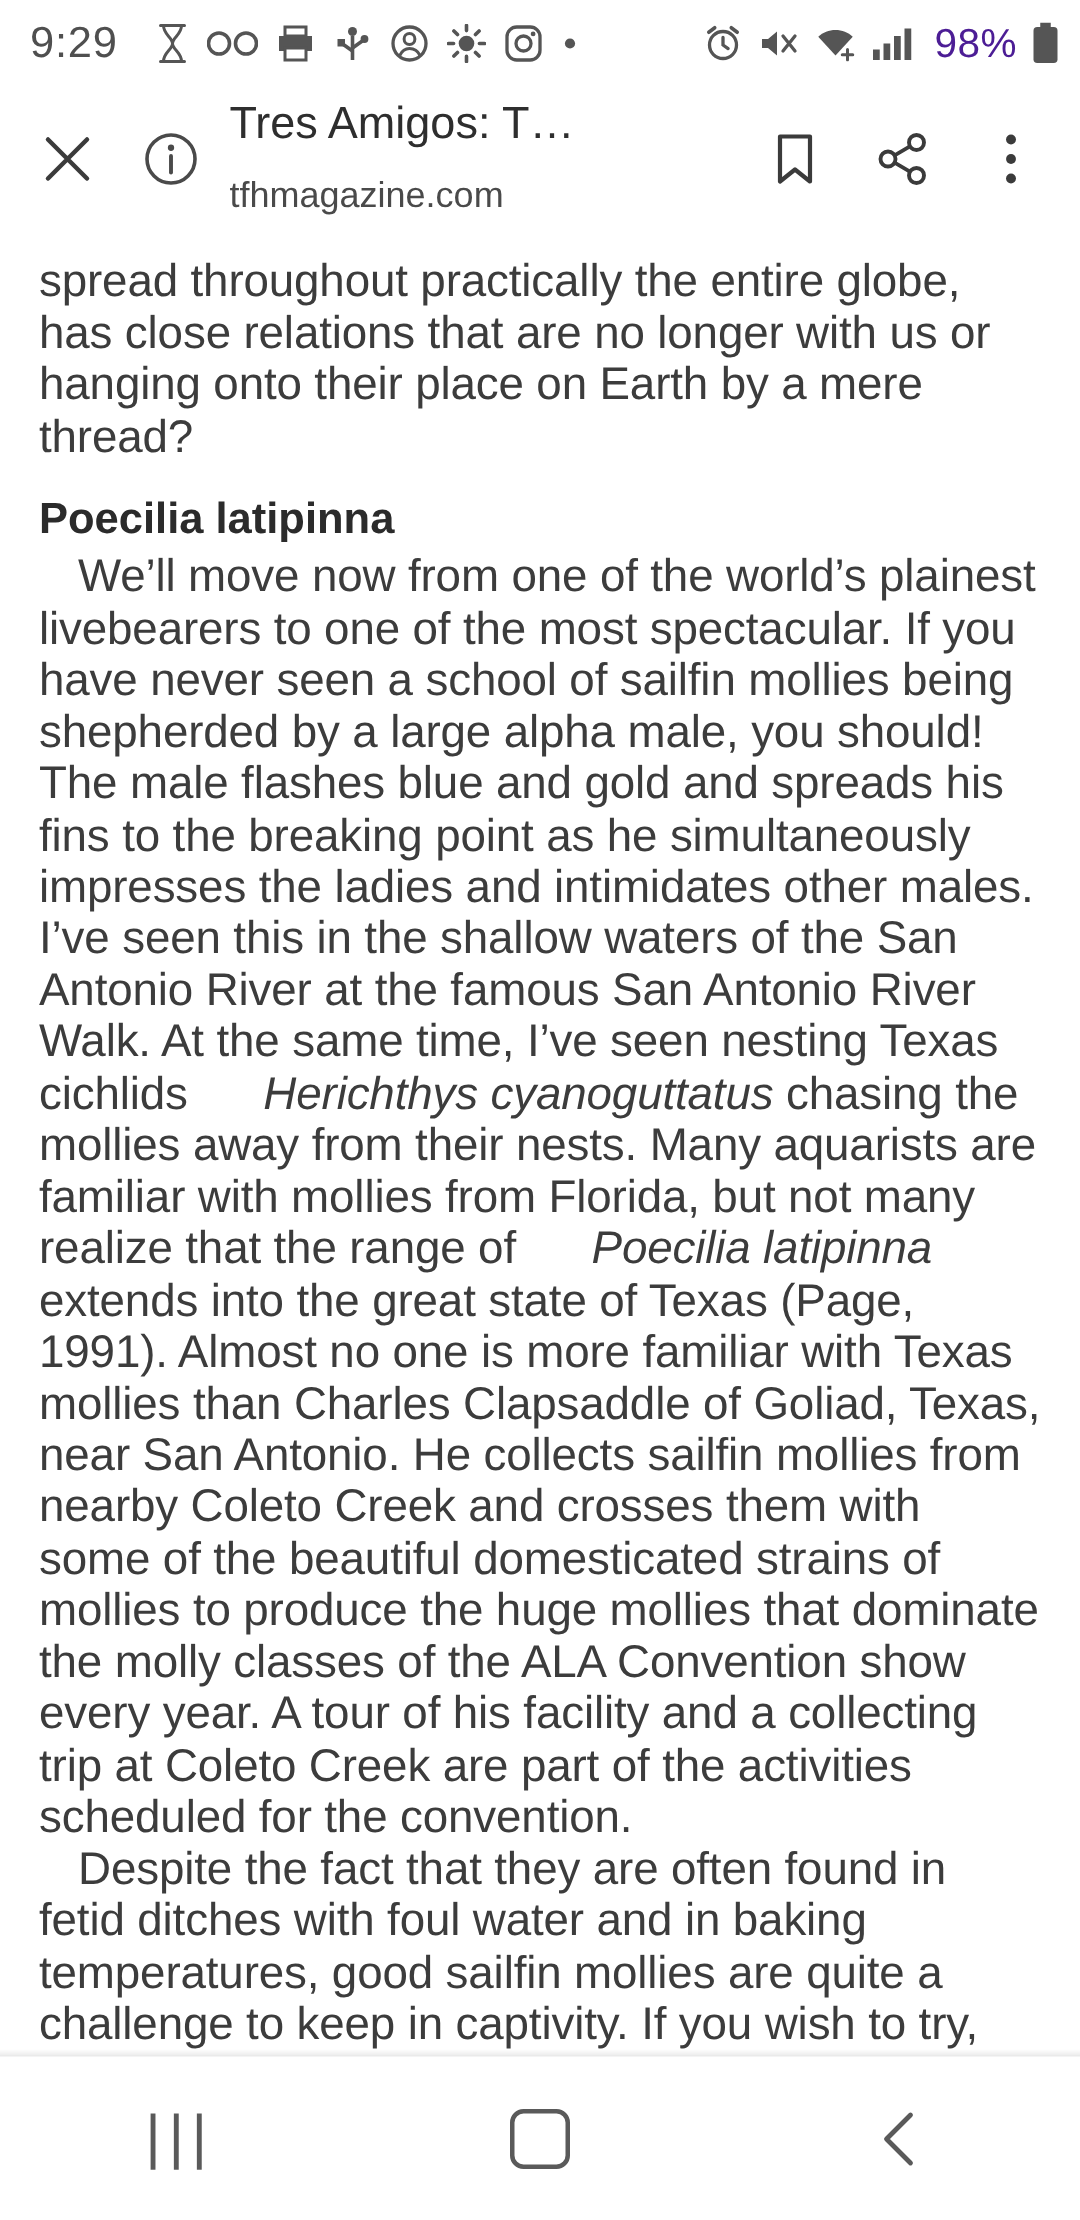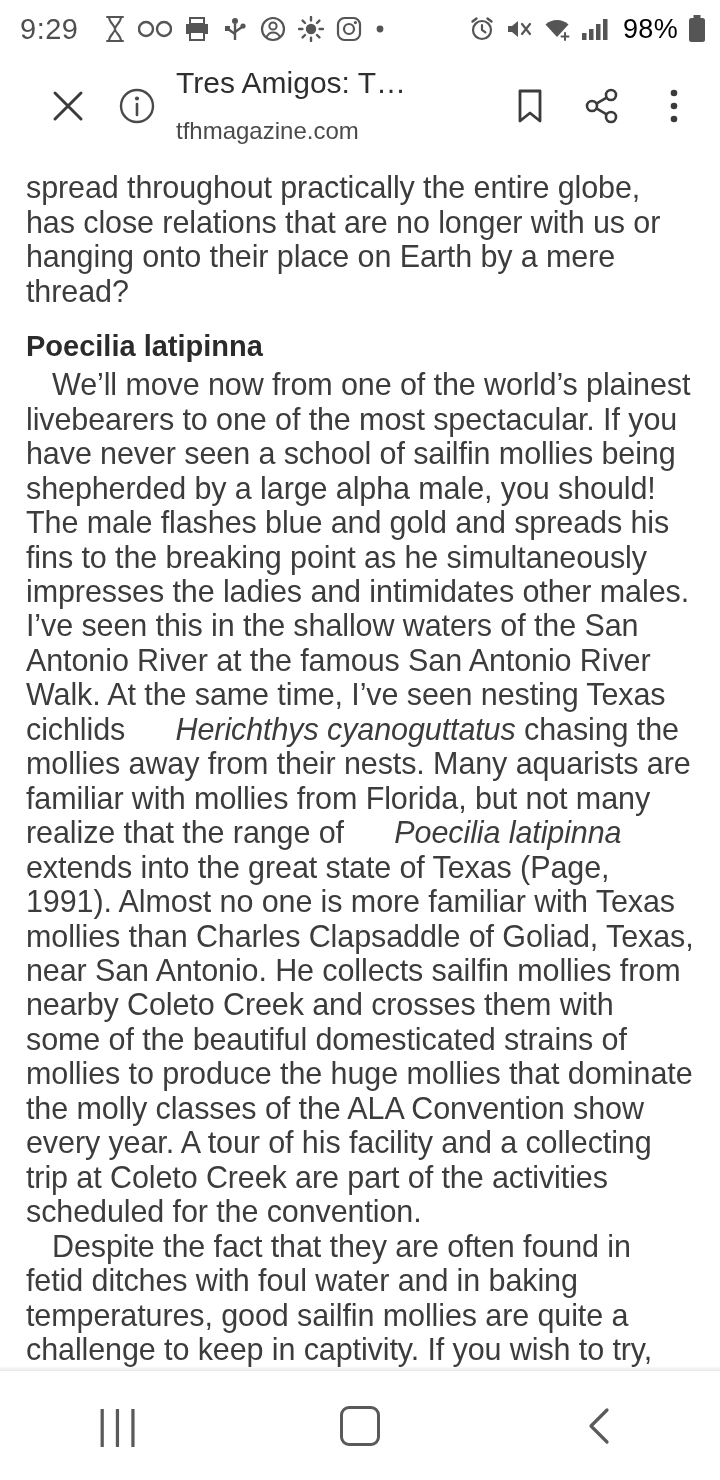--- a/index.html
+++ b/index.html
@@ -35,31 +35,31 @@
     flex: 1;
   }
   .status-icons-right {
     display: flex;
     align-items: center;
     gap: 10px;
   }
   .sicon { display: inline-flex; align-items: center; justify-content: center; color: #555; }
   .battery-text {
     font-size: 27px;
-    color: #000000;
+    color: #4c1d95;
     margin-left: 4px;
     letter-spacing: 0.3px;
   }
 
   
   .appbar {
     height: 96px;
     display: flex;
     align-items: center;
-    padding: 0 22px 0 44px;
+    padding: 0 22px 0 21px;
     background: #ffffff;
   }
   .appbar-left { display: flex; align-items: center; flex: 1; min-width: 0; }
   .close-btn {
     width: 48px; height: 48px;
     display: flex; align-items: center; justify-content: center;
     margin-right: 22px;
     flex: none;
   }
   .info-btn {

